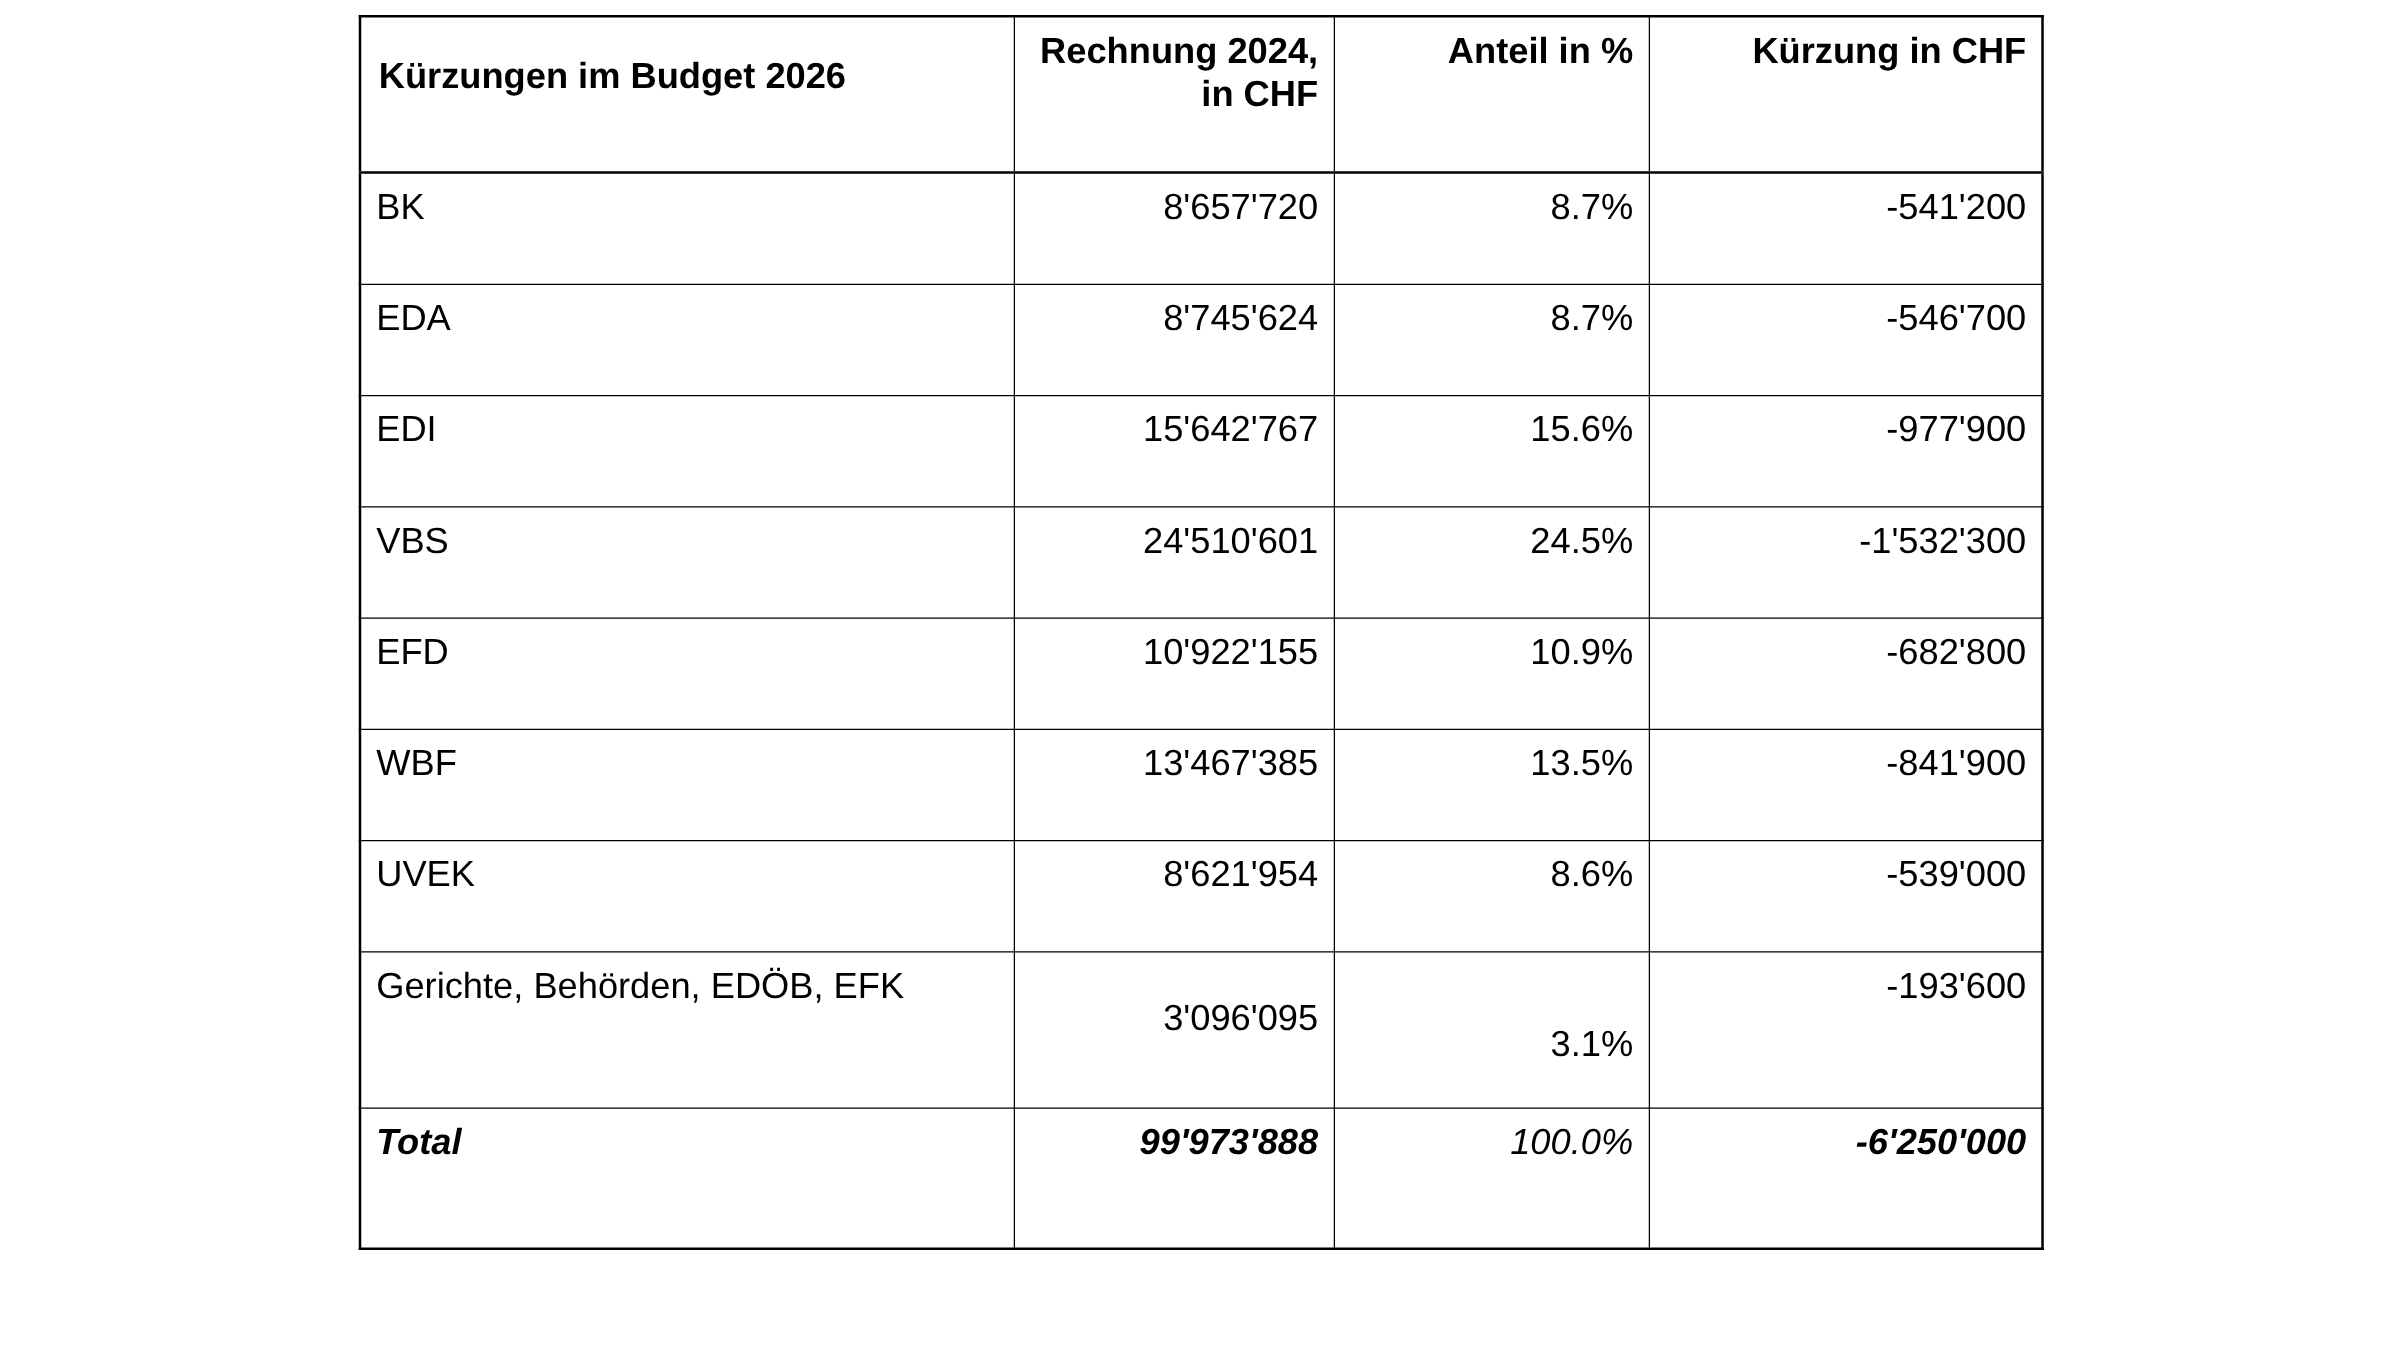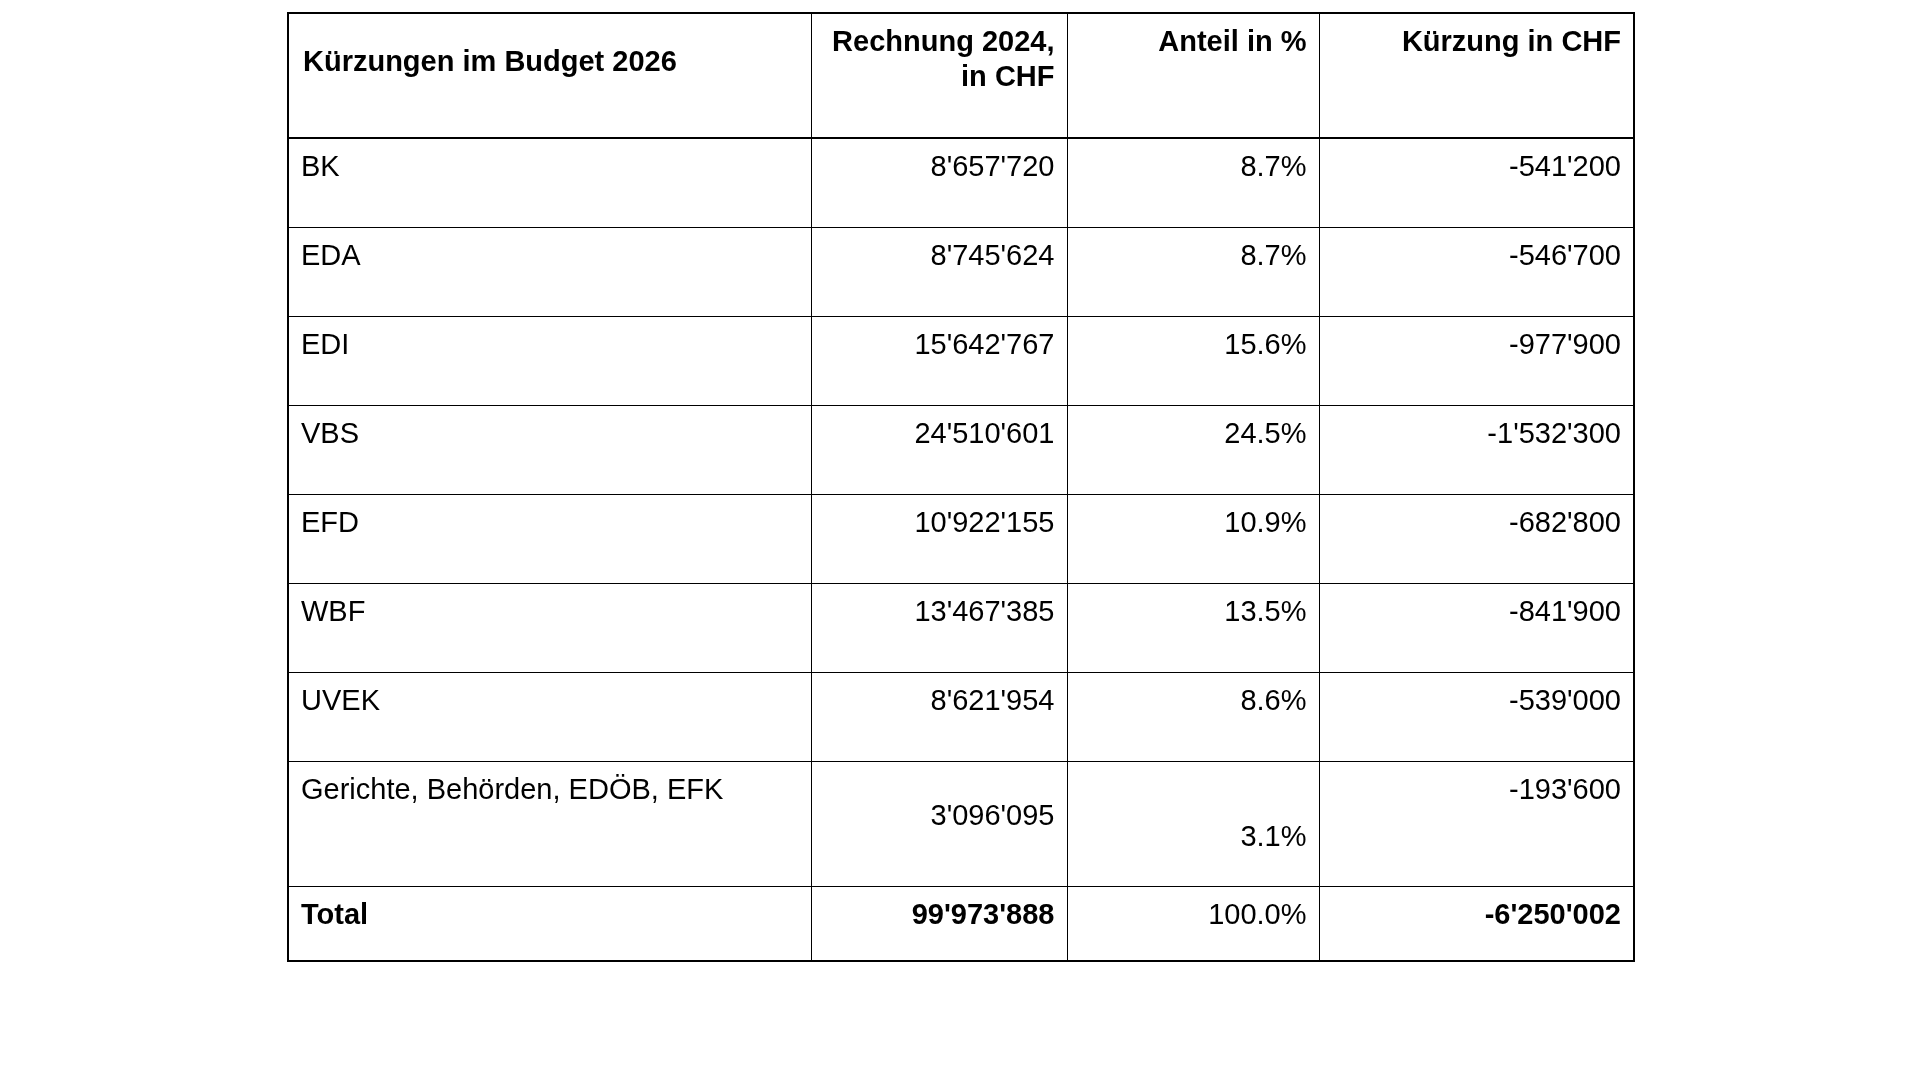--- a/index.html
+++ b/index.html
@@ -49,21 +49,21 @@
   table.budget th.h-label {
     text-align: left;
     padding-top: 30px;
     padding-left: 14px;
   }
   tr.header-row { height: 125px; }
 
   
   tr.data-row { height: 89px; }
   tr.tall-row { height: 125px; }
-  tr.total-row { height: 75px; }
+  tr.total-row { height: 113px; font-style: italic; }
 
   td.label-cell {
     text-align: left;
     font-weight: bold;
     padding-left: 14px;
   }
   td.num-cell {
     text-align: right;
     padding-right: 12px;
   }
@@ -139,17 +139,17 @@
         <td class="label-cell">Gerichte, Behörden, EDÖB, EFK</td>
         <td class="num-cell rech">3'096'095</td>
         <td class="num-cell anteil">3.1%</td>
         <td class="num-cell kuerz">-193'600</td>
       </tr>
 
       <tr class="total-row">
         <td class="label-cell">Total</td>
         <td class="num-cell bold-num">99'973'888</td>
         <td class="num-cell">100.0%</td>
-        <td class="num-cell bold-num">-6'250'002</td>
+        <td class="num-cell bold-num">-6'250'000</td>
       </tr>
     </tbody>
   </table>
 </div>
 
 </body></html>

